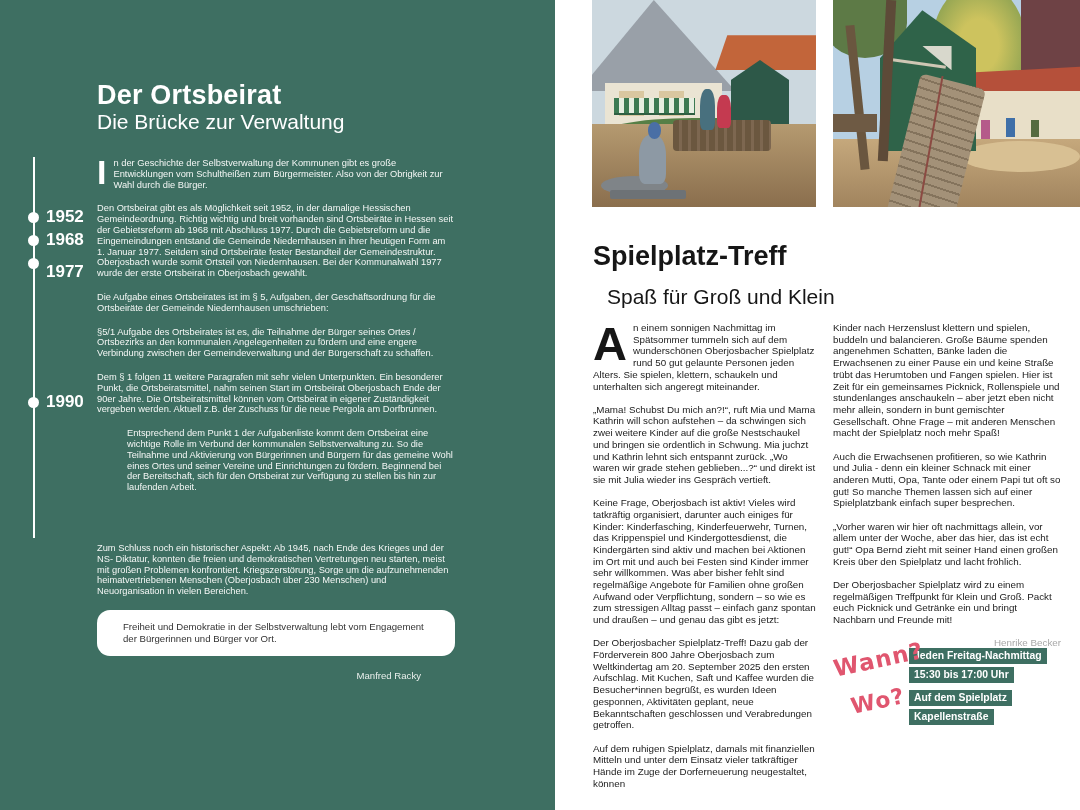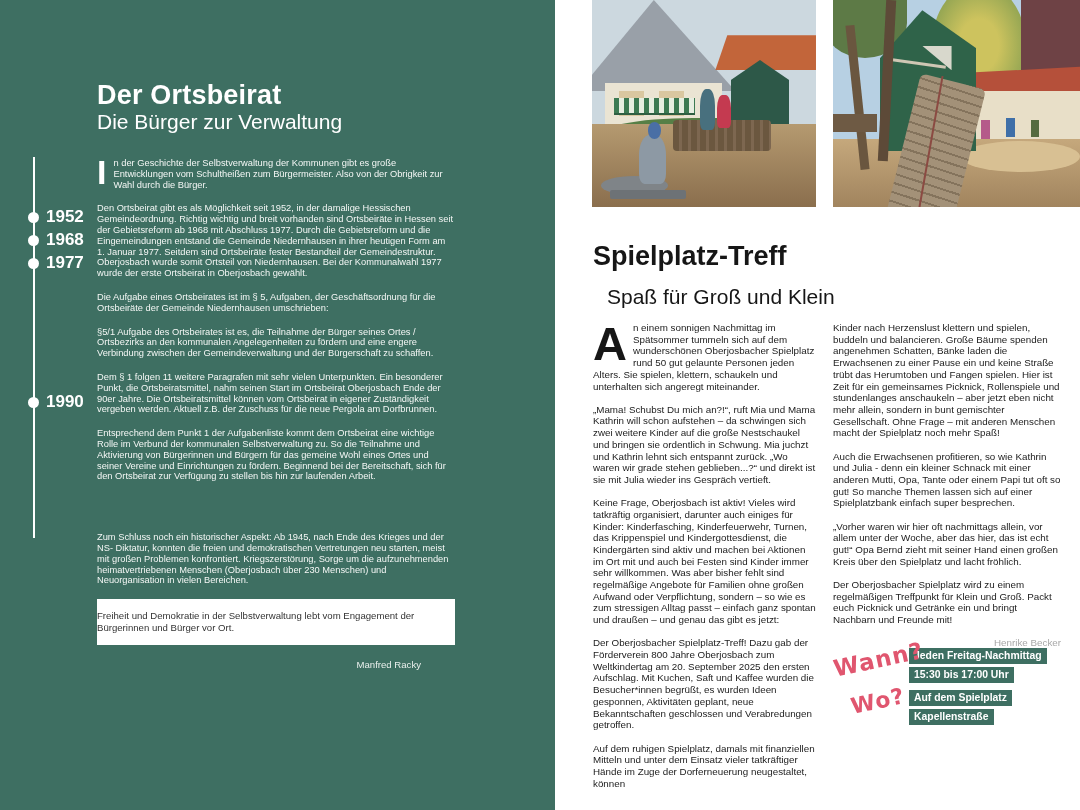--- a/index.html
+++ b/index.html
@@ -11,25 +11,25 @@
   .page-left{position:absolute;left:0;top:0;width:555px;height:810px;background:#3E6F62;}
   .lp-title{position:absolute;left:97px;top:80px;margin:0;color:#fff;font-size:27px;font-weight:bold;letter-spacing:.2px;}
   .lp-subtitle{position:absolute;left:97px;top:110px;margin:0;color:#fff;font-size:21px;font-weight:400;}
 
   .timeline-line{position:absolute;left:33px;top:157px;width:2px;height:381px;background:#fff;}
   .tl-dot{position:absolute;left:28px;width:11px;height:11px;border-radius:50%;background:#fff;}
   .tl-year{position:absolute;left:46px;color:#fff;font-size:17px;font-weight:bold;}
 
   .lp-flow{position:absolute;left:97px;top:158px;width:358px;color:#f4f7f5;font-size:9.3px;line-height:10.8px;}
   .lp-flow p{margin:0 0 13px 0;}
-  .lp-flow p.gap-big{margin-bottom:50px;}
+  .lp-flow p.gap-big{margin-bottom:50px;margin-left:30px;}
   .dropcap-i{float:left;font-size:34px;line-height:.82;font-weight:bold;color:#fff;margin:1px 7px 0 0;}
   .dropcap-a{float:left;font-size:47px;line-height:.75;font-weight:bold;color:#161616;margin:4px 6px 0 0;}
 
-  .callout{background:#ffffff;color:#333;padding:11px 0;font-size:9.6px;line-height:12px;margin:10px 0 0 0;}
+  .callout{background:#ffffff;color:#333;padding:11px 26px;font-size:9.6px;line-height:12px;margin:10px 0 0 0;border-radius:13px;}
   .lp-author{margin-top:15px;text-align:right;padding-right:34px;color:#e9efec;font-size:9.6px;}
 
   
   .page-right{position:absolute;left:555px;top:0;width:525px;height:810px;background:#fff;}
   .rp-title{position:absolute;left:593px;top:241px;margin:0;color:#161616;font-size:27px;font-weight:bold;}
   .rp-subtitle{position:absolute;left:593px;top:271px;margin:14px;color:#161616;font-size:21px;font-weight:400;}
   .col{position:absolute;top:322px;color:#222;font-size:9.8px;line-height:11.7px;}
   .col p{margin:0 0 11.5px 0;}
   .col1{left:593px;width:224px;}
   .col2{left:833px;width:228px;}
@@ -97,30 +97,30 @@
   .p2-pp2{left:70%;top:57%;width:3.5%;height:9%;background:#3f6fa8;}
   .p2-pp3{left:80%;top:58%;width:3.5%;height:8%;background:#556b3f;}
 </style>
 </head>
 <body>
 
 <div class="spread">
 
   <section class="page-left">
     <h1 class="lp-title">Der Ortsbeirat</h1>
-    <h2 class="lp-subtitle">Die Bürger zur Verwaltung</h2>
+    <h2 class="lp-subtitle">Die Brücke zur Verwaltung</h2>
 
     <div class="timeline-line"></div>
     <span class="tl-dot" style="top:212px"></span>
     <span class="tl-dot" style="top:235px"></span>
     <span class="tl-dot" style="top:258px"></span>
     <span class="tl-dot" style="top:397px"></span>
     <span class="tl-year" style="top:207px">1952</span>
     <span class="tl-year" style="top:230px">1968</span>
-    <span class="tl-year" style="top:253px">1977</span>
+    <span class="tl-year" style="top:262px">1977</span>
     <span class="tl-year" style="top:392px">1990</span>
 
     <div class="lp-flow">
       <p><span class="dropcap-i">I</span><span>n der Geschichte der Selbstverwaltung der Kommunen gibt es große Entwicklungen vom Schultheißen zum Bürgermeister. Also von der Obrigkeit zur Wahl durch die Bürger.</span></p>
       <p>Den Ortsbeirat gibt es als Möglichkeit seit 1952, in der damalige Hessischen Gemeindeordnung. Richtig wichtig und breit vorhanden sind Ortsbeiräte in Hessen seit der Gebietsreform ab 1968 mit Abschluss 1977. Durch die Gebietsreform und die Eingemeindungen entstand die Gemeinde Niedernhausen in ihrer heutigen Form am 1. Januar 1977. Seitdem sind Ortsbeiräte fester Bestandteil der Gemeindestruktur. Oberjosbach wurde somit Ortsteil von Niedernhausen. Bei der Kommunalwahl 1977 wurde der erste Ortsbeirat in Oberjosbach gewählt.</p>
       <p>Die Aufgabe eines Ortsbeirates ist im § 5, Aufgaben, der Geschäftsordnung für die Ortsbeiräte der Gemeinde Niedernhausen umschrieben:</p>
       <p>§5/1 Aufgabe des Ortsbeirates ist es, die Teilnahme der Bürger seines Ortes / Ortsbezirks an den kommunalen Angelegenheiten zu fördern und eine engere Verbindung zwischen der Gemeindeverwaltung und der Bürgerschaft zu schaffen.</p>
       <p>Dem § 1 folgen 11 weitere Paragrafen mit sehr vielen Unterpunkten. Ein besonderer Punkt, die Ortsbeiratsmittel, nahm seinen Start im Ortsbeirat Oberjosbach Ende der 90er Jahre. Die Ortsbeiratsmittel können vom Ortsbeirat in eigener Zuständigkeit vergeben werden. Aktuell z.B. der Zuschuss für die neue Pergola am Dorfbrunnen.</p>
       <p class="gap-big">Entsprechend dem Punkt 1 der Aufgabenliste kommt dem Ortsbeirat eine wichtige Rolle im Verbund der kommunalen Selbstverwaltung zu. So die Teilnahme und Aktivierung von Bürgerinnen und Bürgern für das gemeine Wohl eines Ortes und seiner Vereine und Einrichtungen zu fördern. Beginnend bei der Bereitschaft, sich für den Ortsbeirat zur Verfügung zu stellen bis hin zur laufenden Arbeit.</p>
       <p>Zum Schluss noch ein historischer Aspekt: Ab 1945, nach Ende des Krieges und der NS- Diktatur, konnten die freien und demokratischen Vertretungen neu starten, meist mit großen Problemen konfrontiert. Kriegszerstörung, Sorge um die aufzunehmenden heimatvertriebenen Menschen (Oberjosbach über 230 Menschen) und Neuorganisation in vielen Bereichen.</p>

